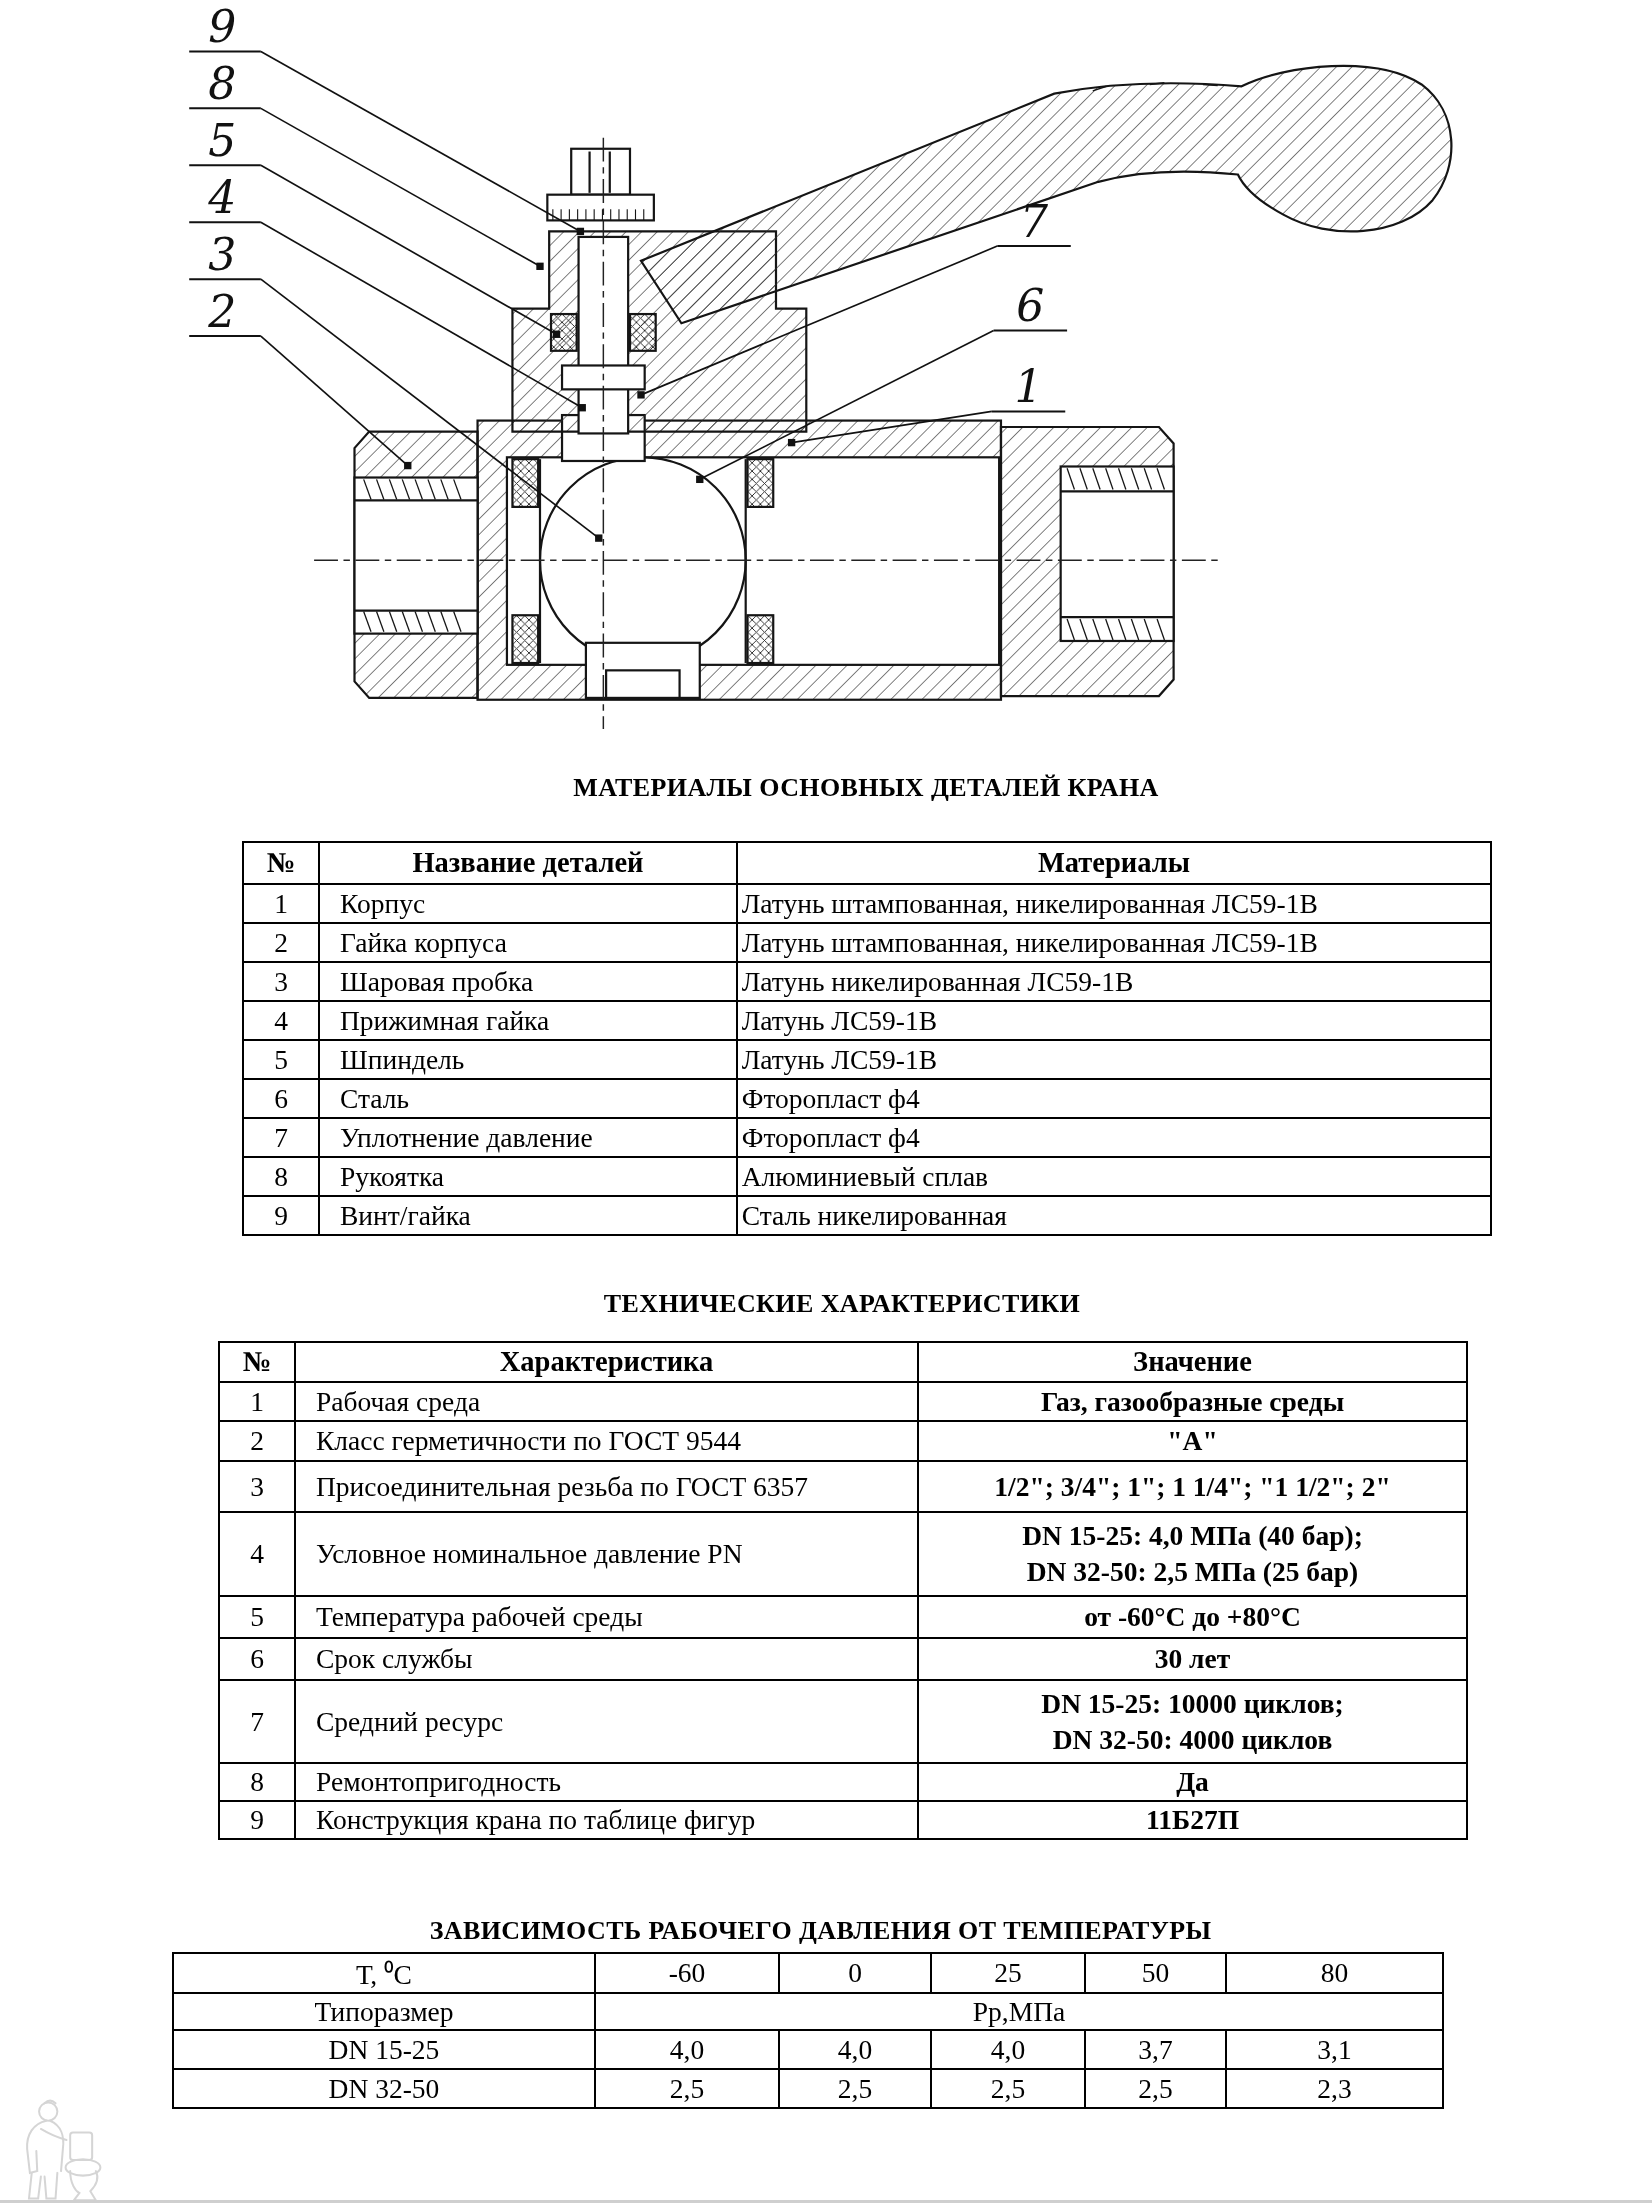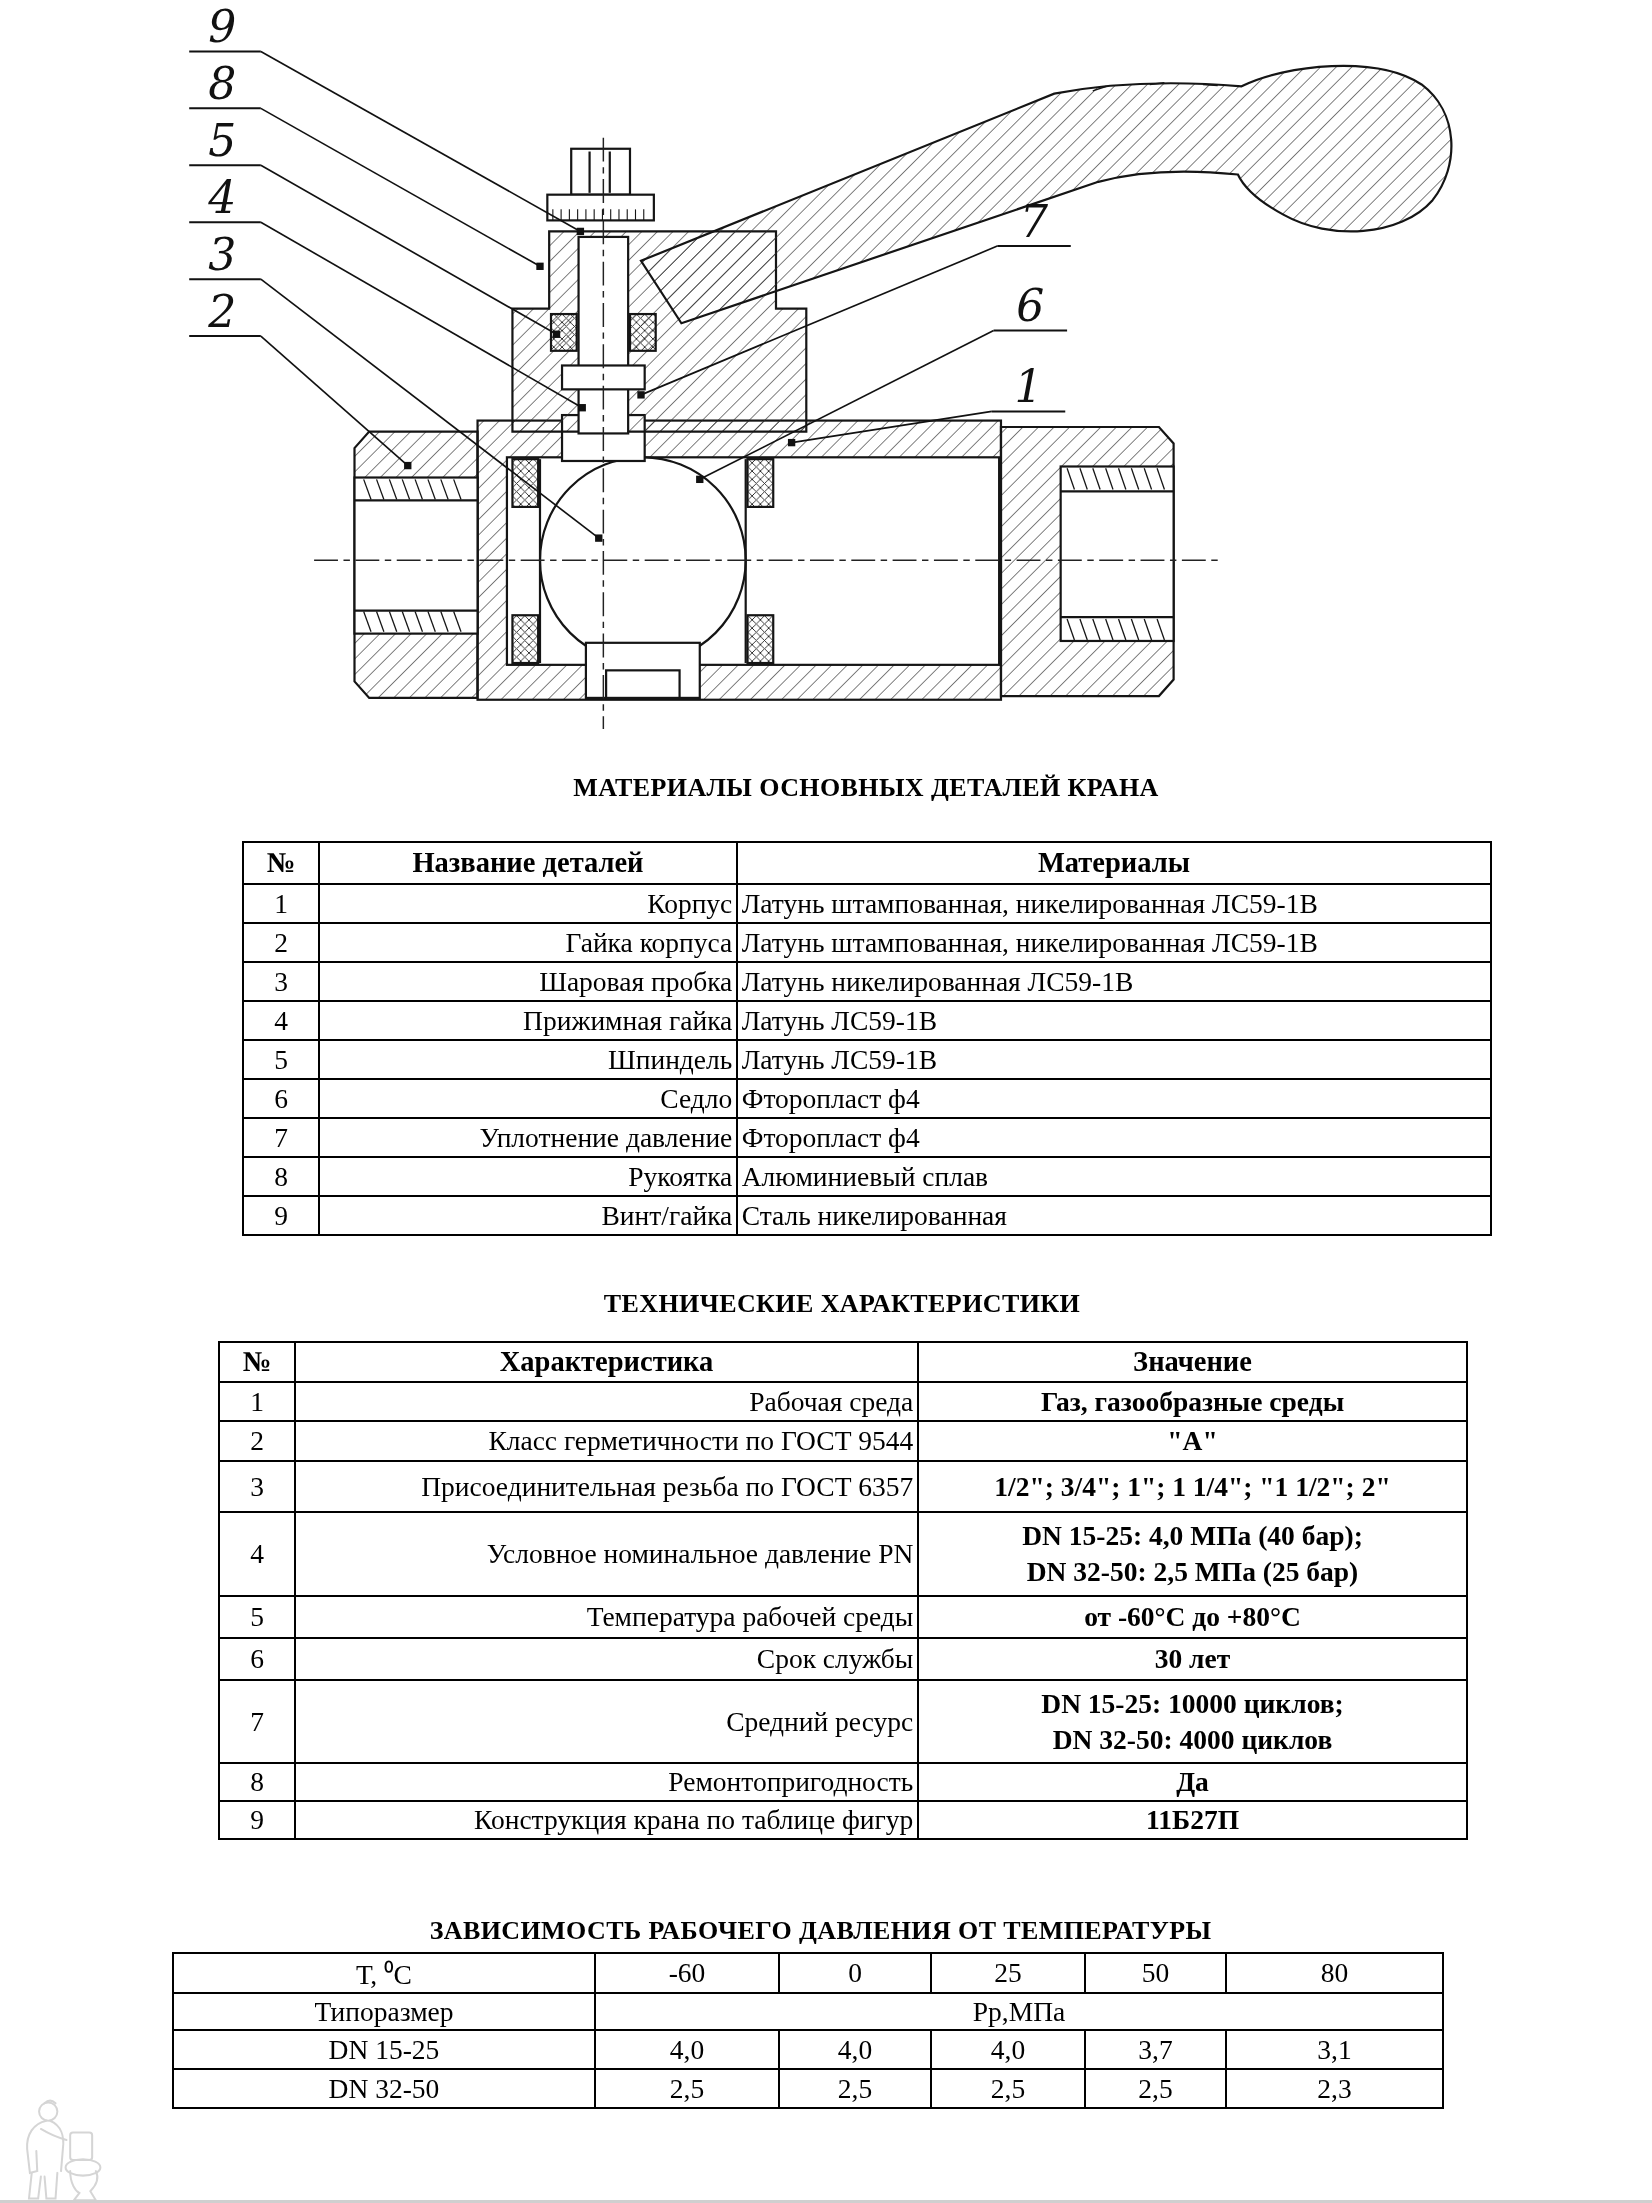--- a/index.html
+++ b/index.html
@@ -5,21 +5,21 @@
   html,body{margin:0;padding:0;background:#ffffff;}
   .page{position:relative;width:1653px;height:2204px;background:#fff;
         font-family:"Liberation Serif",serif;color:#000;overflow:hidden;}
   .sec-title{position:absolute;font-weight:bold;font-size:26px;text-align:center;
              letter-spacing:0.4px;white-space:nowrap;}
   table{border-collapse:collapse;position:absolute;table-layout:fixed;background:#fff;}
   table{border:2.8px solid #000;}
   td,th{border:2.3px solid #000;font-size:27.5px;overflow:hidden;padding:0 3.7px;}
   th{font-weight:bold;text-align:center;font-size:28.5px;}
   td.num{text-align:center;}
-  td.name{text-align:right;padding-left:4px;}
+  td.name{text-align:left;padding-left:20px;}
   td.mat{text-align:left;}
   td.val{text-align:center;white-space:pre-line;line-height:1.3;font-weight:bold;}
   td.c{text-align:center;}
   .scanline{position:absolute;left:0;right:0;bottom:0;height:3.7px;background:#cfcfcf;}
   .wm{position:absolute;left:13px;top:2096px;opacity:.55;}
 </style>
 </head>
 <body>
 
 <div class="page">
@@ -234,21 +234,21 @@
       <td class="name">Прижимная гайка</td>
       <td class="mat">Латунь ЛС59-1В</td>
     </tr>
     <tr style="height:39px">
       <td class="num">5</td>
       <td class="name">Шпиндель</td>
       <td class="mat">Латунь ЛС59-1В</td>
     </tr>
     <tr style="height:39px">
       <td class="num">6</td>
-      <td class="name">Седло</td>
+      <td class="name">Сталь</td>
       <td class="mat">Фторопласт ф4</td>
     </tr>
     <tr style="height:39px">
       <td class="num">7</td>
       <td class="name">Уплотнение давление</td>
       <td class="mat">Фторопласт ф4</td>
     </tr>
     <tr style="height:39px">
       <td class="num">8</td>
       <td class="name">Рукоятка</td>

